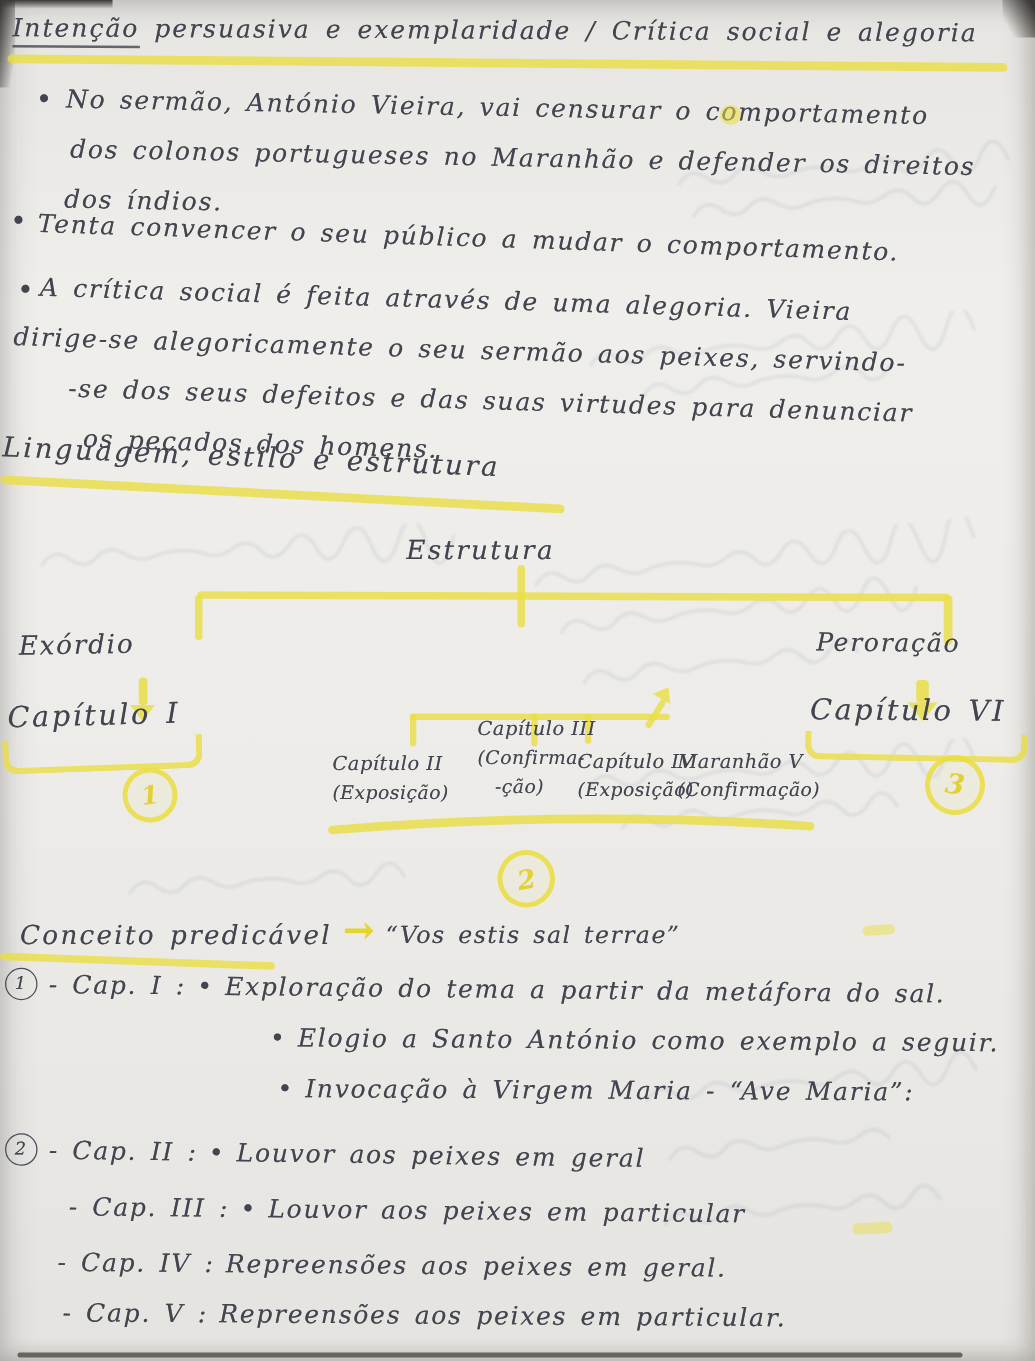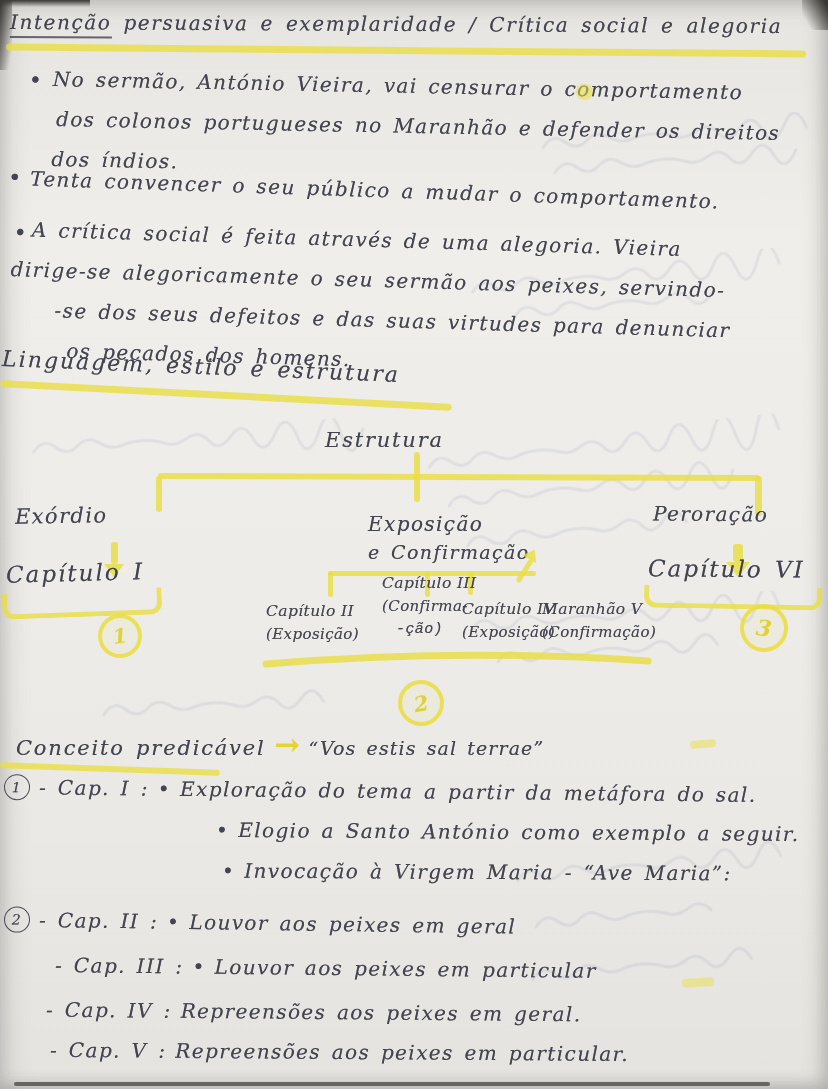--- a/index.html
+++ b/index.html
@@ -119,39 +119,35 @@
 
   <div class="hw" style="left:15px;top:504px;font-size:21px;transform:rotate(-1deg);">Exórdio</div>
   <div class="yarrow" style="left:104px;top:542px;">
     <div class="stem"></div>
       <div class="head"></div>
   </div>
   <div class="hw" style="left:6px;top:560px;font-size:23px;letter-spacing:2px;transform:rotate(-1.5deg);">Capítulo I</div>
   <div class="ubracket" style="left:2px;top:590px;width:150px;height:22px;transform:rotate(-2deg);"></div>
   <div class="badge-y" style="left:98px;top:614px;width:36px;height:36px;font-size:20px;transform:rotate(-8deg);">1</div>
 
-  <div class="hw" style="left:368px;top:510px;font-size:20px;line-height:28px;">
-    <div>Exposição</div>
-    <div style="font-size:19px;">e Confirmação</div>
-  </div>
   <div class="hl" style="left:328px;top:571px;width:208px;height:5px;"></div>
   <div class="hl" style="left:328px;top:571px;width:5px;height:26px;"></div>
   <div class="hl" style="left:425px;top:571px;width:5px;height:26px;"></div>
   <div class="hl" style="left:468px;top:571px;width:5px;height:24px;"></div>
   <div class="hl" style="left:522px;top:558px;width:5px;height:26px;transform:rotate(32deg);"></div>
   <div style="position:absolute;left:524px;top:549px;width:0;height:0;border-left:8px solid transparent;border-right:8px solid transparent;border-bottom:11px solid #e9de3f;transform:rotate(30deg);opacity:.8;"></div>
 
   <div class="chapcol" style="left:266px;top:600px;">
     <div class="t">Capítulo II</div>
     <div class="s">(Exposição)</div>
   </div>
   <div class="chapcol" style="left:382px;top:572px;">
     <div class="t">Capítulo III</div>
     <div class="s">(Confirma-</div>
-    <div class="s" style="margin-left:14px;font-family:Liberation Mono, monospace;">-ção)</div>
+    <div class="s" style="margin-left:14px;">-ção)</div>
   </div>
   <div class="chapcol" style="left:462px;top:598px;">
     <div class="t">Capítulo IV</div>
     <div class="s">(Exposição)</div>
   </div>
   <div class="chapcol" style="left:542px;top:598px;">
     <div class="t">Maranhão V</div>
     <div class="s">(Confirmação)</div>
   </div>
 

